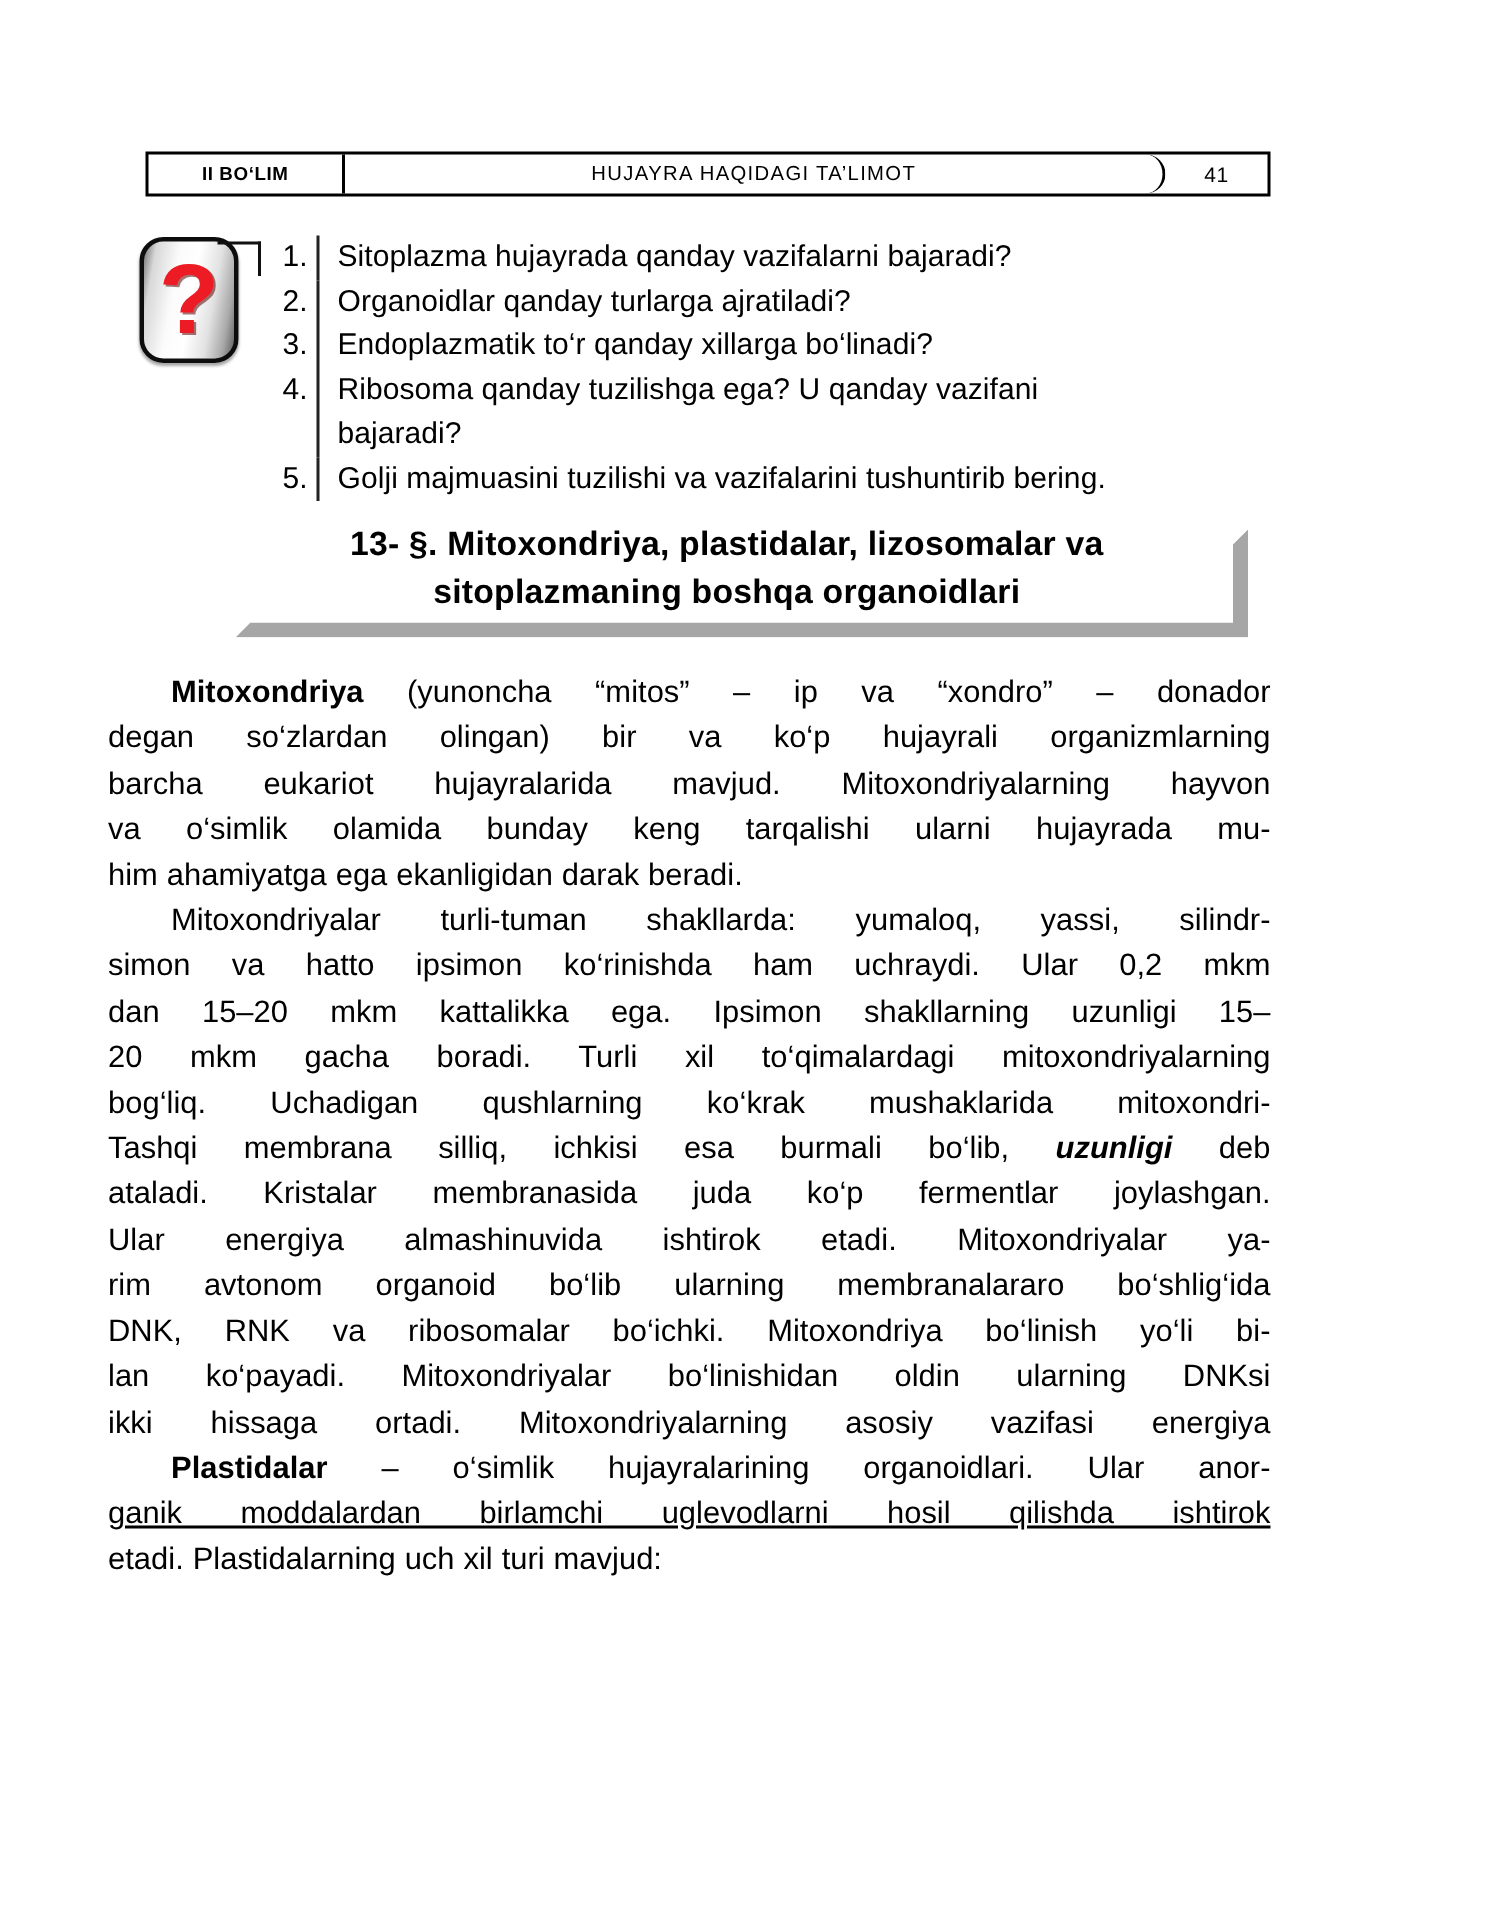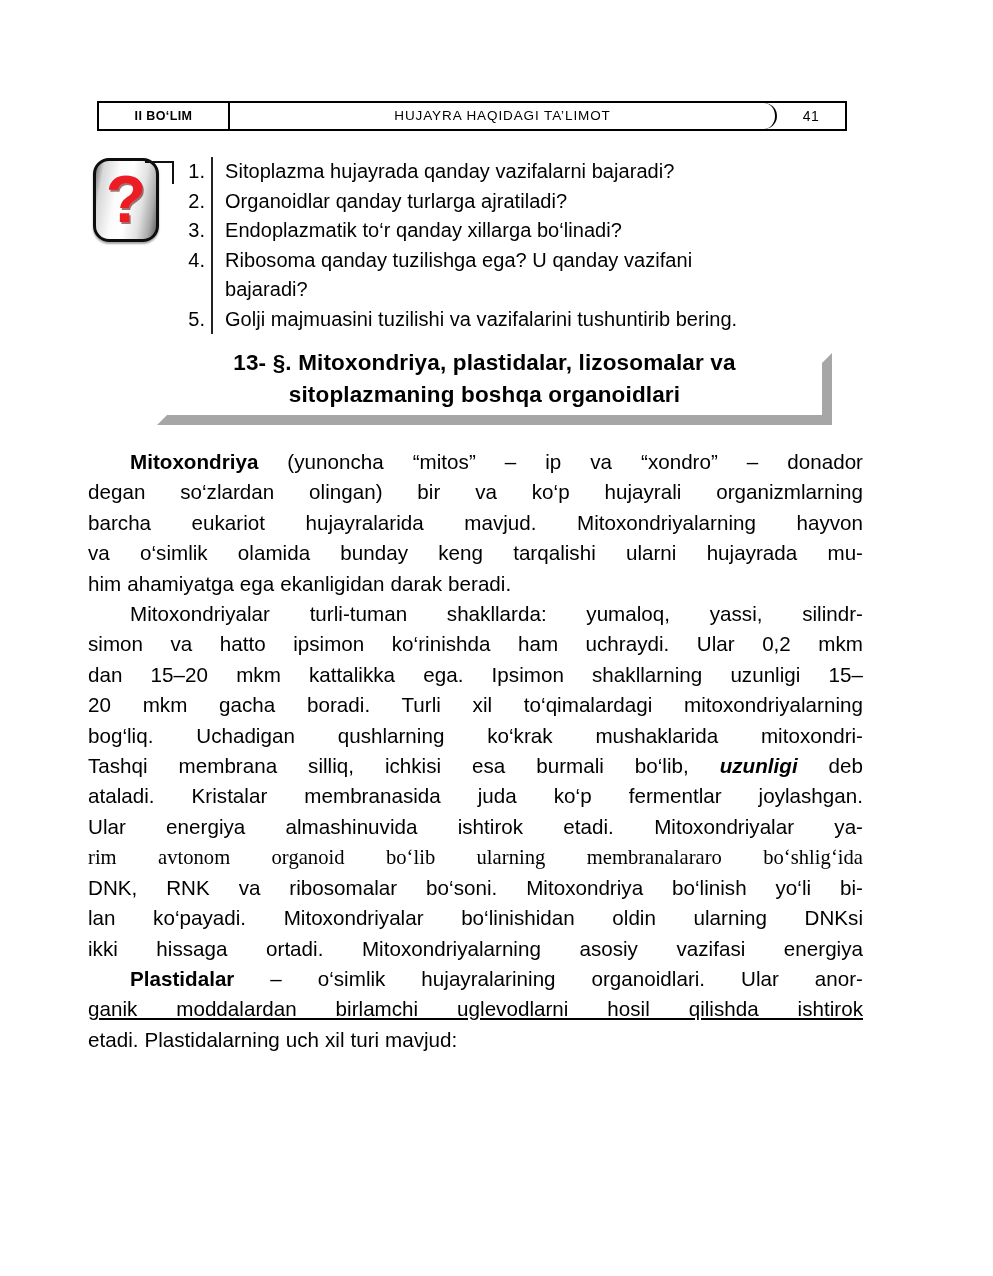--- a/index.html
+++ b/index.html
@@ -196,21 +196,21 @@
     text-align: center;
     letter-spacing: 0.15px;
   }
   .section-heading .hline2 {
     display: block;
   }
 
   
   .body-copy {
     position: absolute;
-    left: 88px;
+    left: 72px;
     top: 447px;
     width: 775px;
   }
   .para {
     font-size: 20.6px;
     line-height: 30.4px;
     text-align: justify;
     margin: 0 0 0 0;
     letter-spacing: 0.02px;
     word-spacing: 0.2px;
@@ -313,22 +313,22 @@
 
     <div class="para">
       <span class="jline" style="word-spacing: 14px;"><span class="indent"></span>Mitoxondriyalar turli-tuman shakllarda: yumaloq, yassi, silindr-</span>
       <span class="jline" style="word-spacing: 14px;">simon va hatto ipsimon ko‘rinishda ham uchraydi. Ular 0,2 mkm</span>
       <span class="jline" style="word-spacing: 14px;">dan 15–20 mkm kattalikka ega. Ipsimon shakllarning uzunligi 15–</span>
       <span class="jline" style="word-spacing: 14px;">20 mkm gacha boradi. Turli xil to‘qimalardagi mitoxondriyalarning</span>
       <span class="jline" style="word-spacing: 14px;">bog‘liq. Uchadigan qushlarning ko‘krak mushaklarida mitoxondri-</span>
       <span class="jline" style="word-spacing: 14px;">Tashqi membrana silliq, ichkisi esa burmali bo‘lib, <span class="bi">uzunligi</span> deb</span>
       <span class="jline" style="word-spacing: 14px;">ataladi. Kristalar membranasida juda ko‘p fermentlar joylashgan.</span>
       <span class="jline" style="word-spacing: 14px;">Ular energiya almashinuvida ishtirok etadi. Mitoxondriyalar ya-</span>
-      <span class="jline" style="word-spacing: 14px; font-family: Liberation Serif, serif;">rim avtonom organoid bo‘lib ularning membranalararo bo‘shlig‘ida</span>
-      <span class="jline" style="word-spacing: 14px;">DNK, RNK va ribosomalar bo‘soni. Mitoxondriya bo‘linish yo‘li bi-</span>
+      <span class="jline" style="word-spacing: 14px;">rim avtonom organoid bo‘lib ularning membranalararo bo‘shlig‘ida</span>
+      <span class="jline" style="word-spacing: 14px;">DNK, RNK va ribosomalar bo‘ichki. Mitoxondriya bo‘linish yo‘li bi-</span>
       <span class="jline" style="word-spacing: 14px;">lan ko‘payadi. Mitoxondriyalar bo‘linishidan oldin ularning DNKsi</span>
       <span class="jline" style="word-spacing: 14px;">ikki hissaga ortadi. Mitoxondriyalarning asosiy vazifasi energiya</span>
     </div>
 
     <div class="para">
       <span class="jline" style="word-spacing: 14px;"><span class="indent"></span><b>Plastidalar</b><span> – o‘simlik hujayralarining organoidlari. Ular anor-</span></span>
       <span class="jline" style="word-spacing: 14px; text-decoration: underline;">ganik moddalardan birlamchi uglevodlarni hosil qilishda ishtirok</span>
       <span class="jline last">etadi. Plastidalarning uch xil turi mavjud:</span>
     </div>
 

